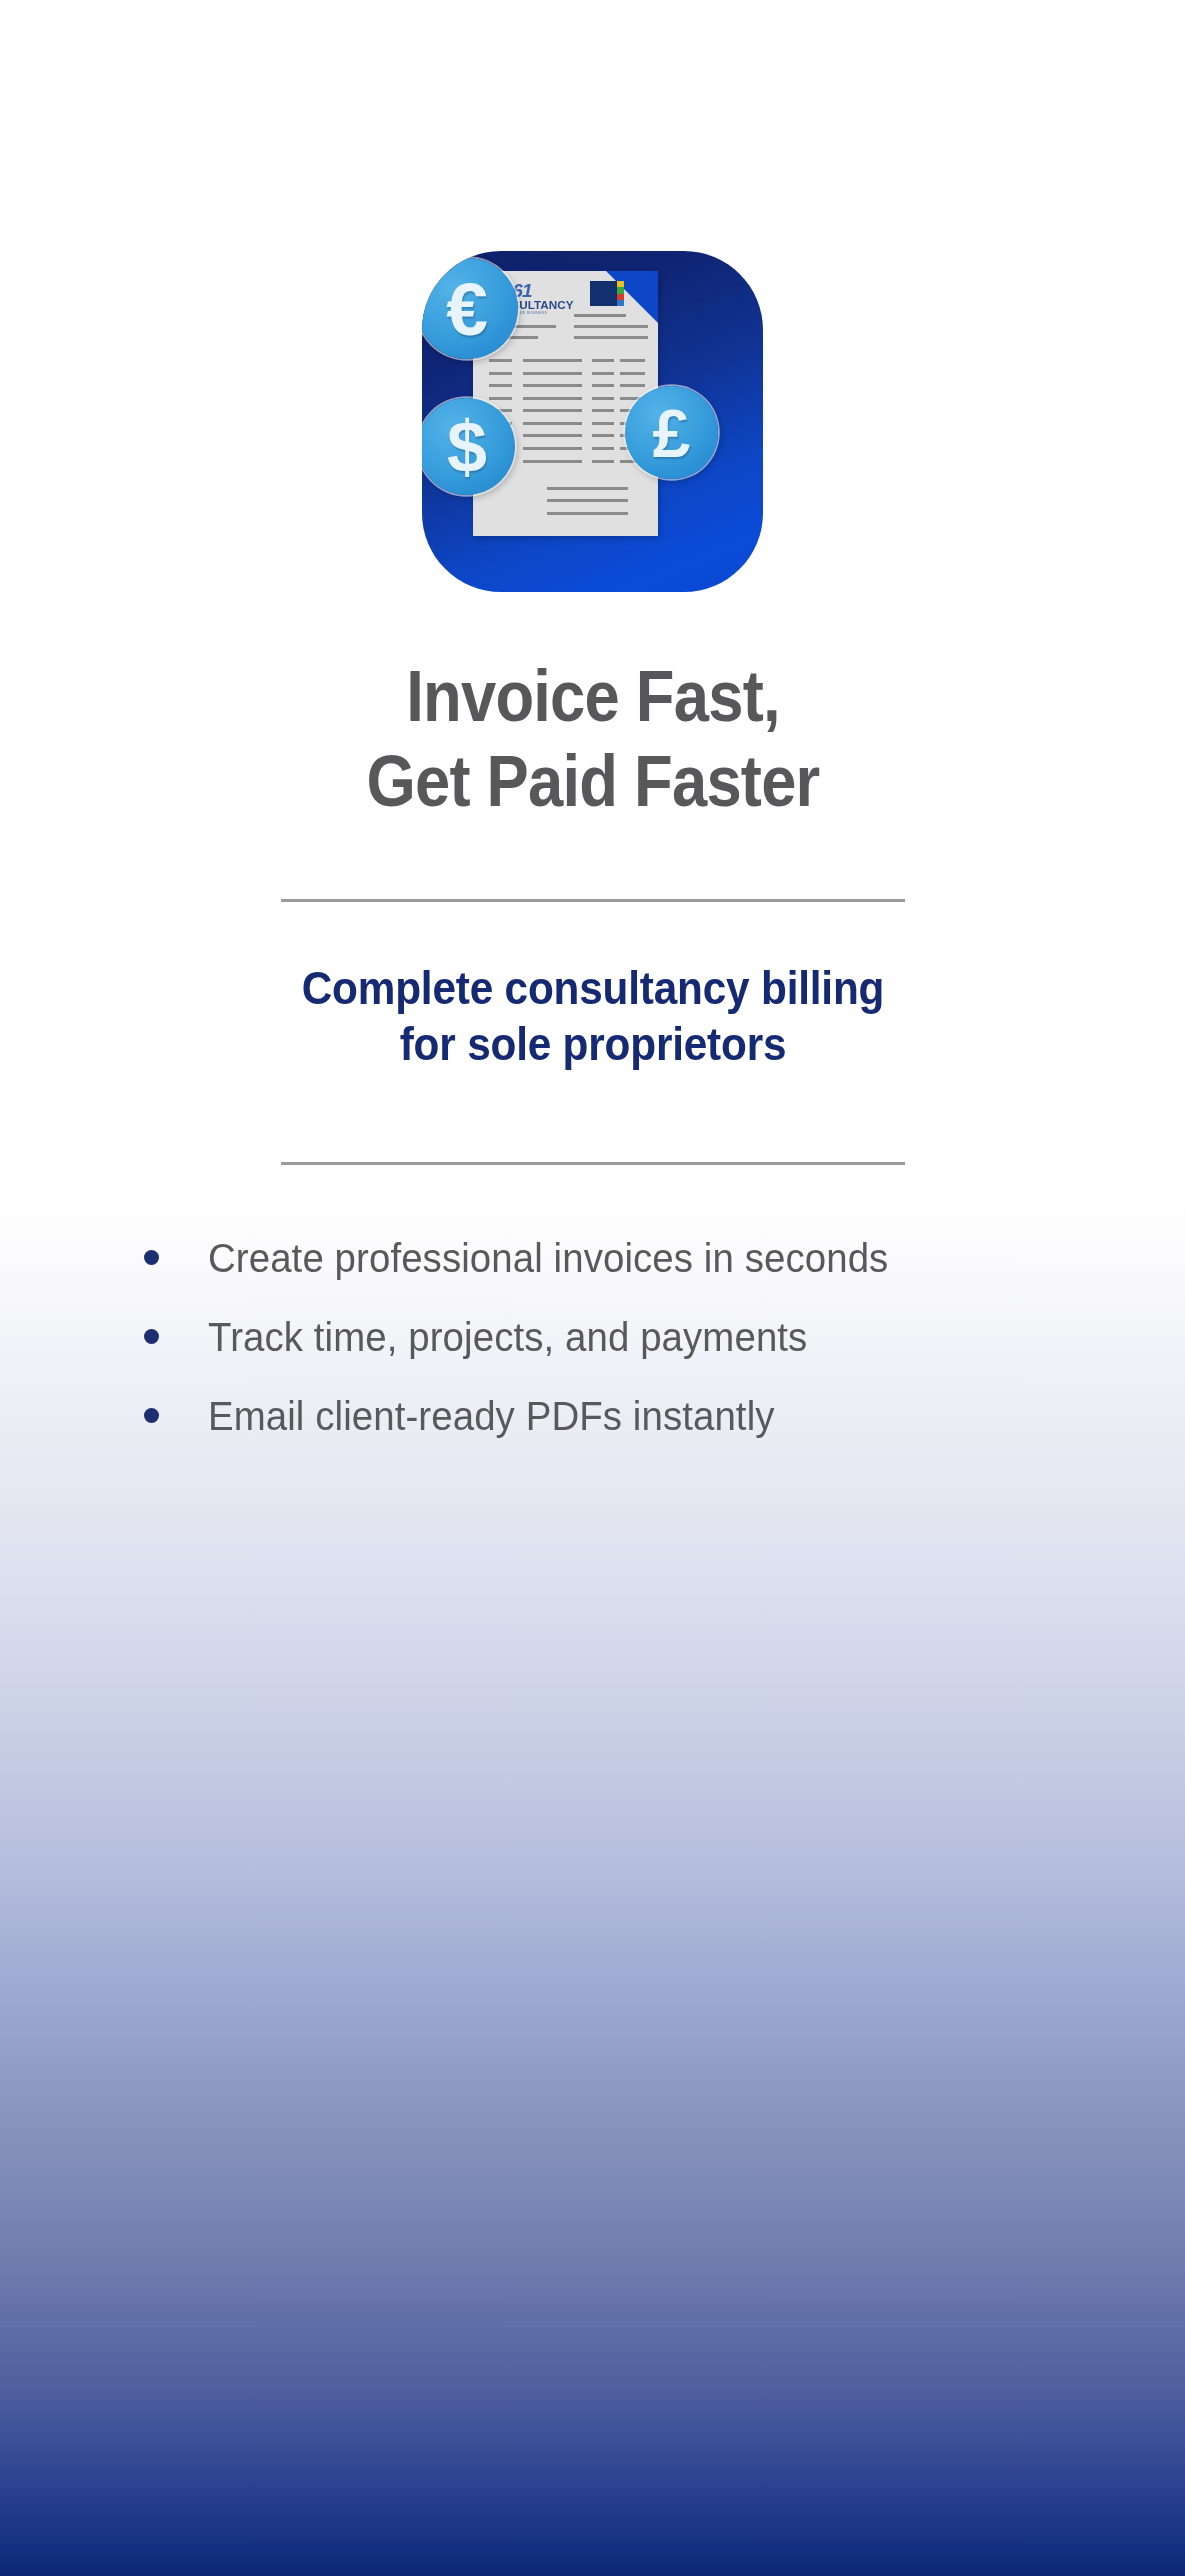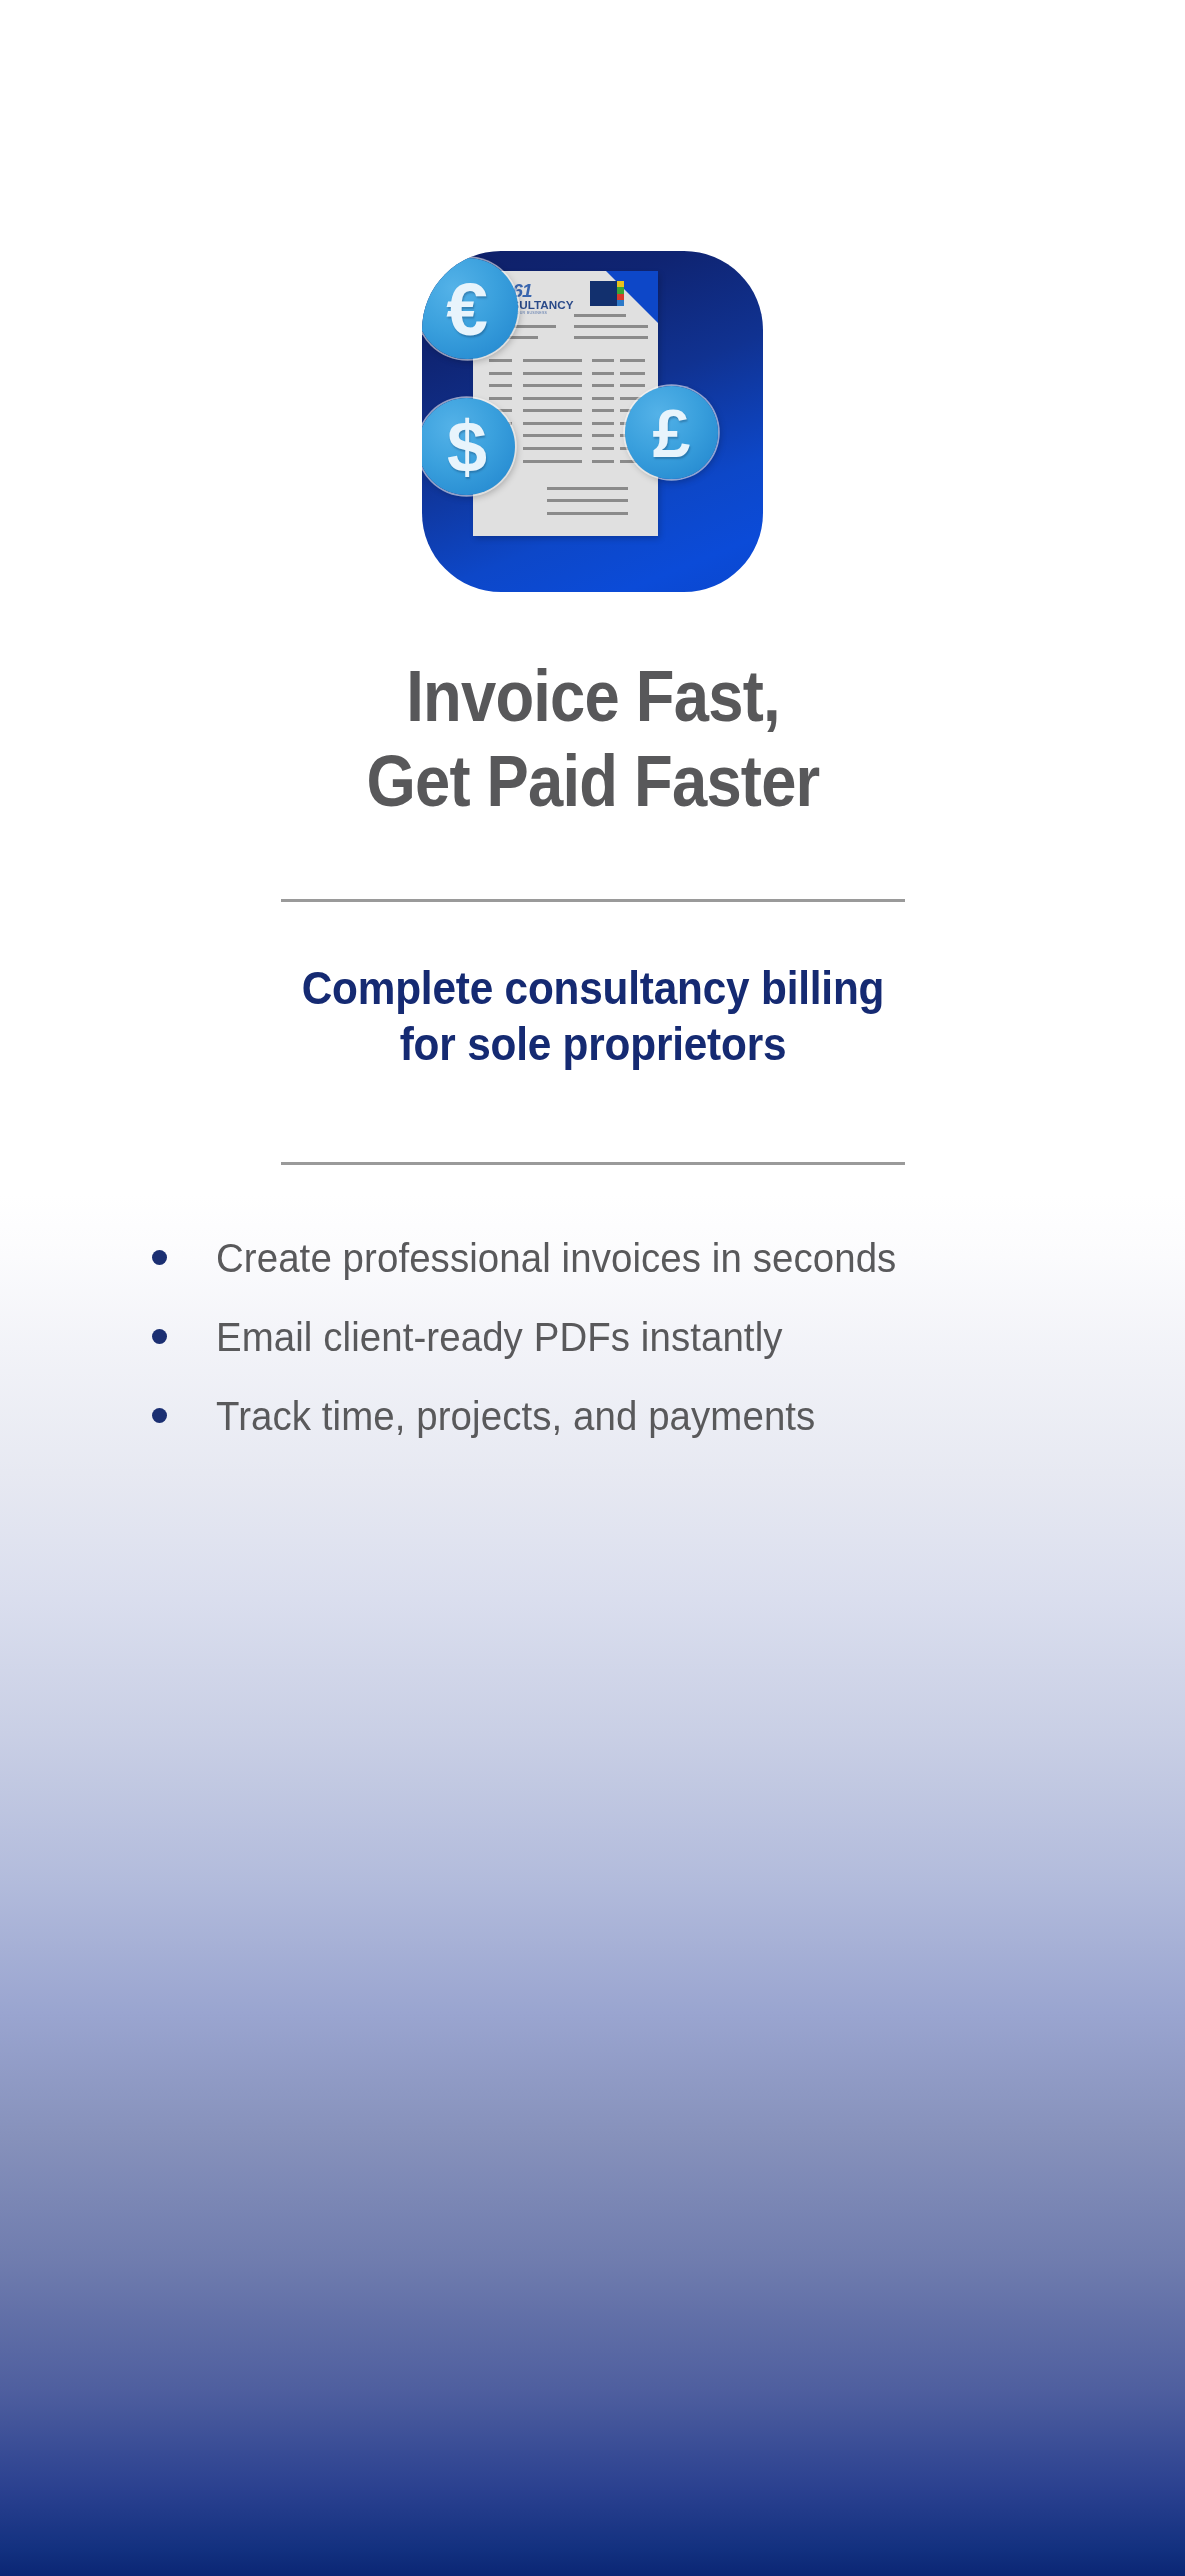--- a/index.html
+++ b/index.html
@@ -206,21 +206,21 @@
     letter-spacing: -0.2px;
     color: #152a72;
     transform: scaleX(0.9);
     transform-origin: center top;
   }
   .subtitle .line { display: block; padding: 4.5px 0; }
 
   
   .bullets {
     position: absolute;
-    left: 8px;
+    left: 0;
     top: 1218px;
     width: 984px;
   }
   .bullet-row {
     display: flex;
     align-items: center;
     height: 79px;
     padding-left: 144px;
   }
   .bullet-dot {
@@ -347,22 +347,22 @@
 
   <div class="divider divider-bottom"></div>
 
   <ul class="bullets">
     <li class="bullet-row">
       <span class="bullet-dot"></span>
       <span class="bullet-text">Create professional invoices in seconds</span>
     </li>
     <li class="bullet-row">
       <span class="bullet-dot"></span>
-      <span class="bullet-text">Email client-ready PDFs instantly</span>
+      <span class="bullet-text">Track time, projects, and payments</span>
     </li>
     <li class="bullet-row">
       <span class="bullet-dot"></span>
-      <span class="bullet-text">Track time, projects, and payments</span>
+      <span class="bullet-text">Email client-ready PDFs instantly</span>
     </li>
   </ul>
 
 </div>
 
 
 </body></html>

